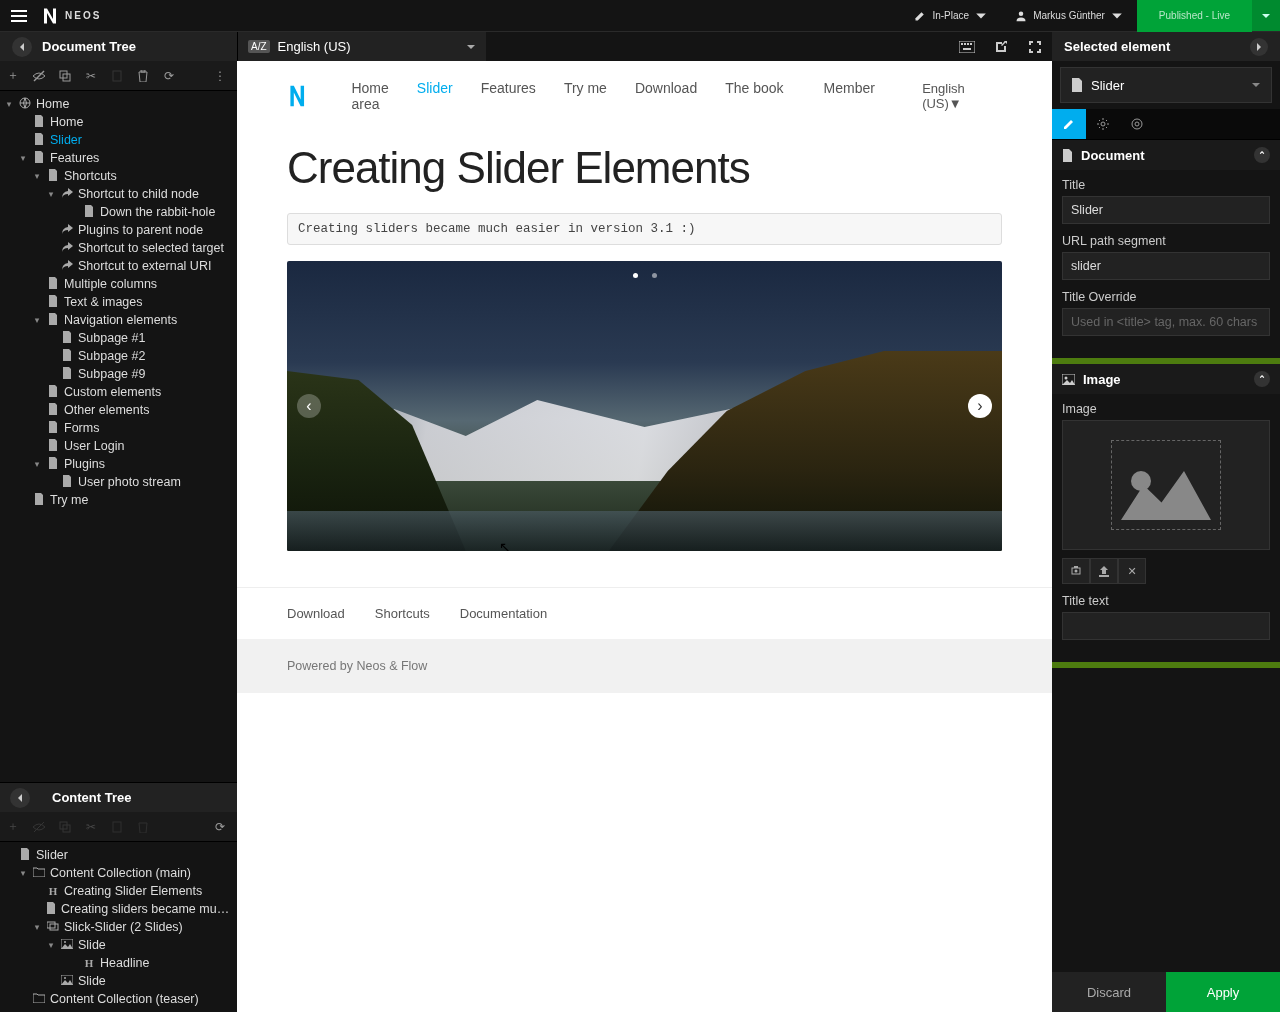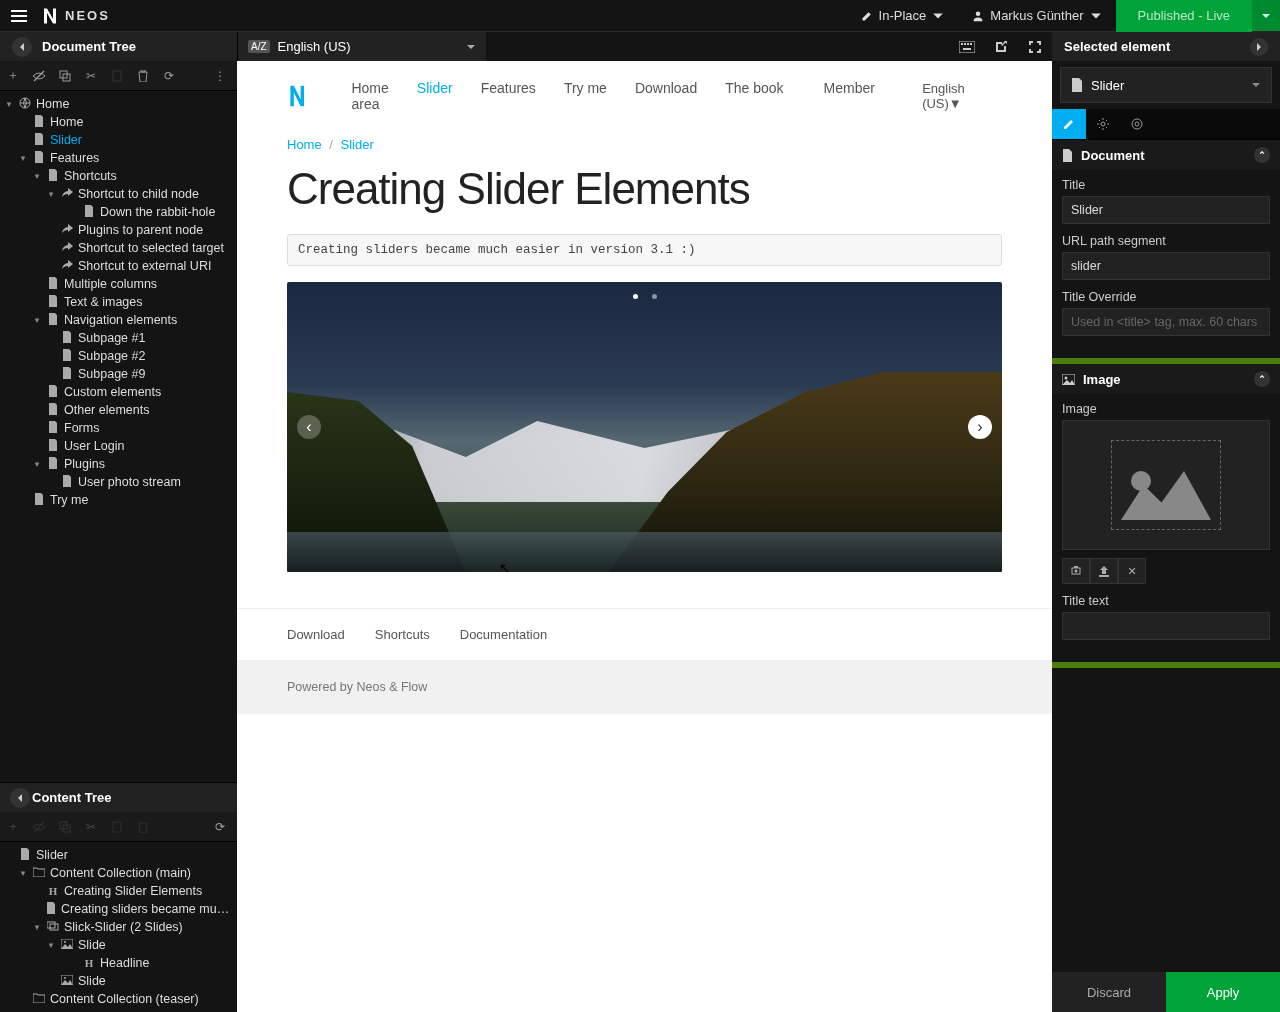--- a/index.html
+++ b/index.html
@@ -1,19 +1,19 @@
 <!DOCTYPE html>
 <html><head>
 <meta charset="utf-8">
 <style>
 * { margin: 0; padding: 0; box-sizing: border-box; font-family: -apple-system, BlinkMacSystemFont, "Segoe UI", Helvetica, Arial, sans-serif; }
 html, body { width: 1280px; height: 1012px; overflow: hidden; background: #222; color: #fff; }
 
 
-.topbar { height: 31px; background: #141414; display: flex; align-items: center; font-size: 13px; }
+.topbar { height: 31px; background: #141414; display: flex; align-items: center; font-size: 10px; }
 .topbar .hamburger { width: 37px; height: 31px; display: flex; align-items: center; justify-content: center; cursor: pointer; }
 .topbar .hamburger span, .topbar .hamburger span::before, .topbar .hamburger span::after { display: block; width: 16px; height: 2px; background: #fff; position: relative; }
 .topbar .hamburger span::before, .topbar .hamburger span::after { content: ""; position: absolute; }
 .topbar .hamburger span::before { top: -5px; }
 .topbar .hamburger span::after { top: 5px; }
 .topbar .logo { display: flex; align-items: center; gap: 6px; padding: 0 4px; font-weight: 600; letter-spacing: 2px; color: #ddd; }
 .topbar .logo svg { width: 18px; height: 18px; }
 .topbar .spacer { flex: 1; }
 .topbar .btn { height: 31px; display: flex; align-items: center; gap: 6px; padding: 0 14px; color: #ddd; cursor: pointer; }
 .topbar .btn svg { width: 12px; height: 12px; }
@@ -48,21 +48,21 @@
 .tree::-webkit-scrollbar { width: 6px; }
 .tree::-webkit-scrollbar-thumb { background: #555; }
 .tree .node { display: flex; align-items: center; height: 18px; padding: 0 4px; gap: 4px; cursor: pointer; white-space: nowrap; }
 .tree .node .toggle { width: 10px; text-align: center; color: #888; font-size: 9px; }
 .tree .node .icon { width: 14px; text-align: center; color: #aaa; font-size: 11px; }
 .tree .node .label { color: #ddd; overflow: hidden; text-overflow: ellipsis; }
 .tree .node.active .label { color: #00adee; }
 .tree .d0 { padding-left: 4px; } .tree .d1 { padding-left: 18px; } .tree .d2 { padding-left: 32px; }
 .tree .d3 { padding-left: 46px; } .tree .d4 { padding-left: 68px; }
 
-.content-tree-head { height: 30px; background: #222; display: flex; align-items: center; padding: 8px 10px; gap: 2px; font-size: 13px; font-weight: 600; border-top: 1px solid #000; }
+.content-tree-head { height: 30px; background: #222; display: flex; align-items: center; padding: 8px 10px; gap: 22px; font-size: 13px; font-weight: 600; border-top: 1px solid #000; }
 .content-tree-head .collapse { width: 20px; height: 20px; border-radius: 50%; background: #333; display: flex; align-items: center; justify-content: center; }
 
 
 .preview-wrap { flex: 1; background: #fff; color: #333; overflow-y: auto; position: relative; }
 .site-nav { height: 70px; display: flex; align-items: center; padding: 0 50px; gap: 28px; font-size: 14px; }
 .site-nav .nlogo { width: 22px; height: 26px; margin-right: 16px; }
 .site-nav a { color: #555; text-decoration: none; cursor: pointer; }
 .site-nav a.active { color: #00adee; }
 .site-nav .langsel { margin-left: auto; font-size: 13px; color: #555; }
 .breadcrumb { padding: 6px 50px 0; font-size: 13px; }
@@ -503,25 +503,20 @@
 
   <div class="center">
     <div class="preview-wrap">
       <div class="site-nav">
         <svg class="nlogo" viewBox="0 0 24 28">
             <path d="M4 2 L4 26 L8 26 L8 10 L16 26 L20 26 L20 2 L16 2 L16 18 L8 2 Z" fill="#00adee"></path>
           </svg>
         <span id="nav-links"><a style="margin-right: 28px;">Home</a><a class="active" style="margin-right: 28px;">Slider</a><a style="margin-right: 28px;">Features</a><a style="margin-right: 28px;">Try me</a><a style="margin-right: 28px;">Download</a><a style="margin-right: 40px;">The book</a><a style="margin-right: 28px;">Member area</a></span>
         <span class="langsel">English (US)▼</span>
       </div>
-      <div class="breadcrumb">
-        <a>Home</a>
-        <span class="sep">/</span>
-        <a>Slider</a>
-      </div>
       <h1 class="page-title">Creating Slider Elements</h1>
       <div class="codebox">Creating sliders became much easier in version 3.1 :)</div>
       <div class="slider-box">
         <div class="mountains"></div>
           <div class="trees-l"></div>
           <div class="trees-r"></div>
           <div class="water"></div>
         <div class="dots">
             <span class="on"></span>
             <span></span>

